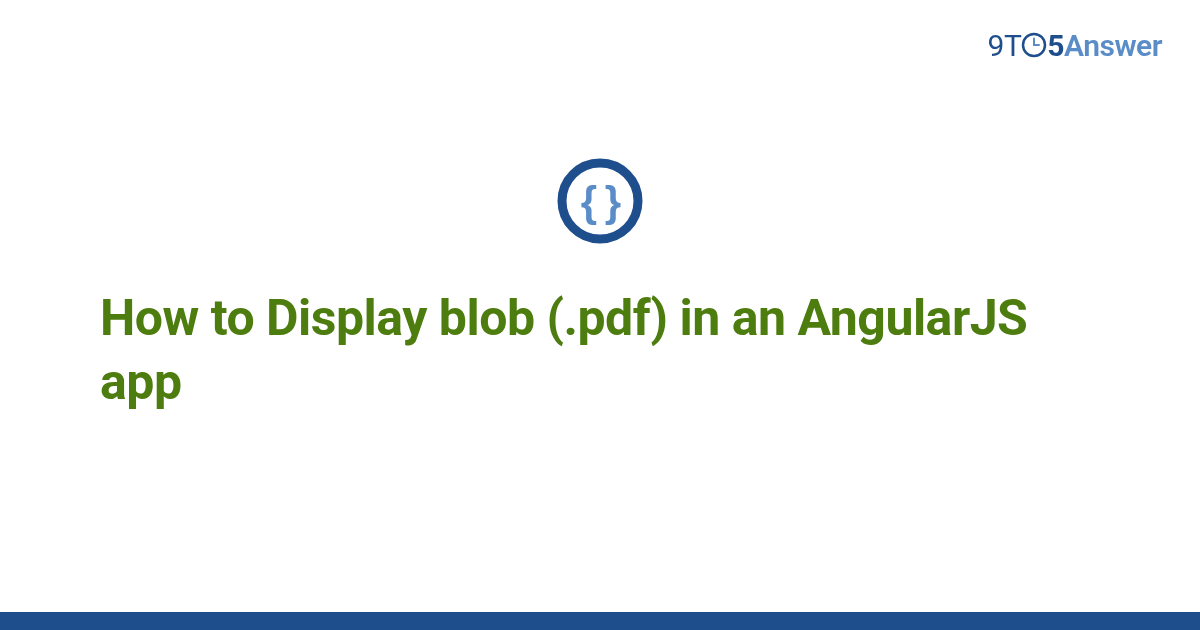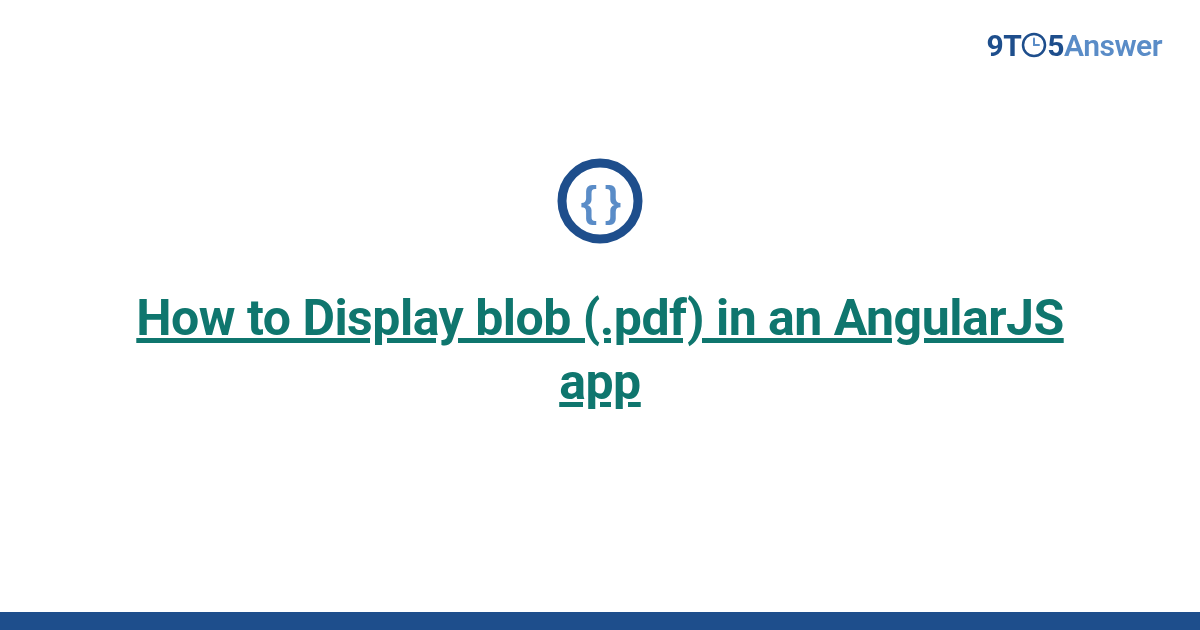--- a/index.html
+++ b/index.html
@@ -19,21 +19,21 @@
       position: absolute;
       top: 28px;
       right: 38px;
       font-size: 30px;
       font-weight: 600;
       letter-spacing: -0.5px;
       color: #1a4d8f;
     }
     .logo-9t {
       color: #1e4e8c;
-      font-weight: 700;
+      font-weight: 400;
     }
     .logo-o {
       display: inline-flex;
       align-items: center;
       justify-content: center;
       vertical-align: -2px;
     }
     .logo-5 {
       color: #1e4e8c;
       font-weight: 700;
@@ -55,26 +55,24 @@
       justify-content: center;
       padding-bottom: 40px;
     }
     .category-icon {
       margin-bottom: 36px;
       margin-top: -20px;
     }
     .title {
       font-size: 50px;
       font-weight: 700;
-      color: #0f766e;
-      text-align: center;
+      color: #4d7c0f;
       line-height: 1.28;
       max-width: 1000px;
       letter-spacing: -0.5px;
-      text-decoration: underline;
     }
     .footer-bar {
       position: absolute;
       bottom: 0;
       left: 0;
       right: 0;
       height: 18px;
       background: #1e4e8c;
     }
   </style>

